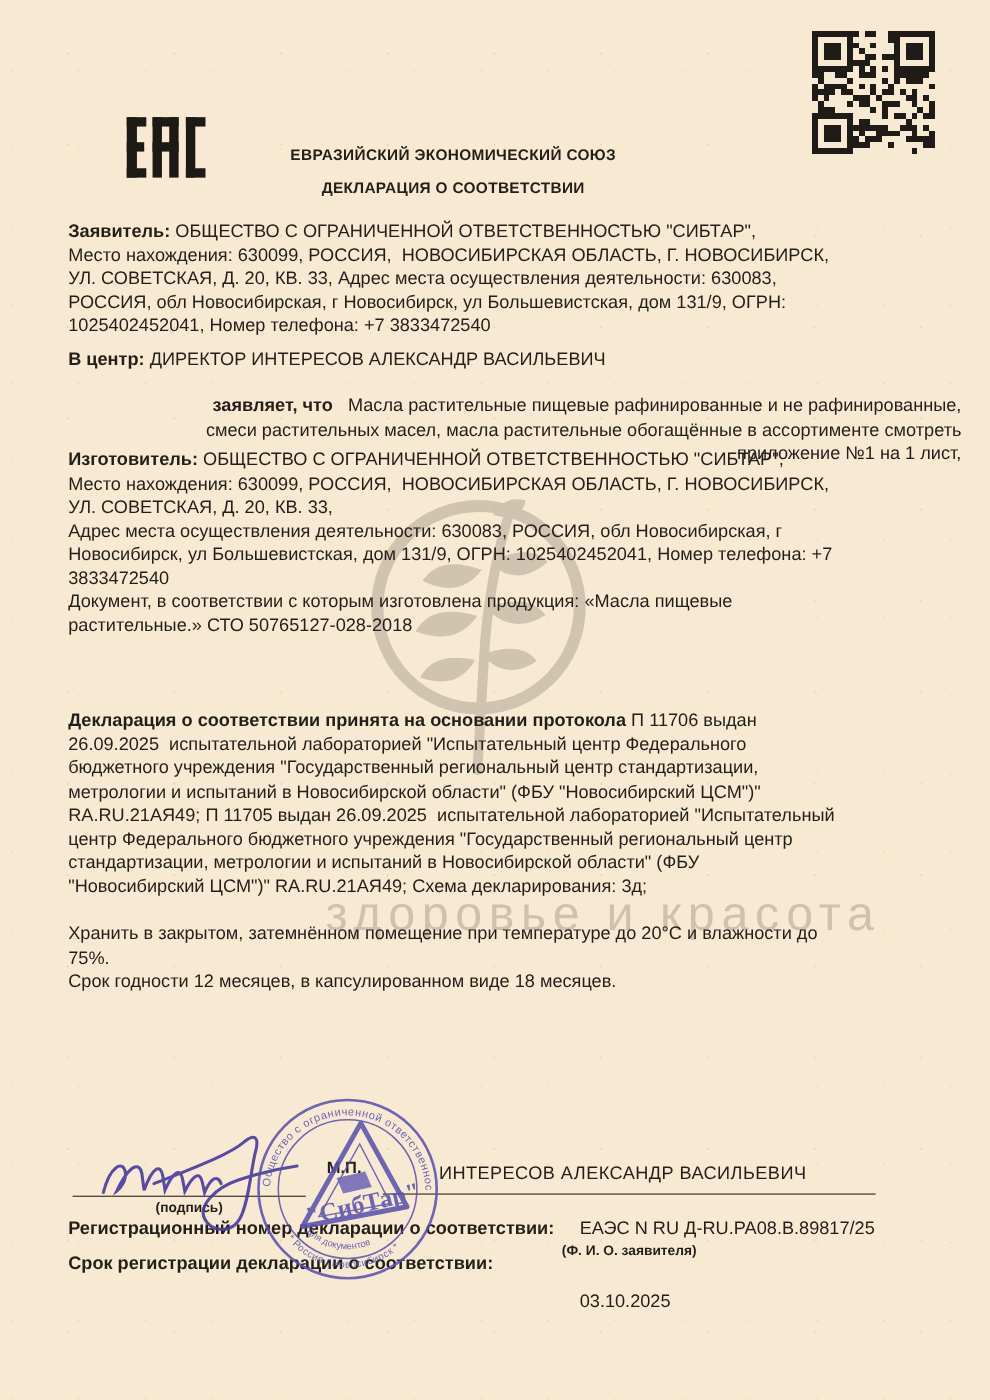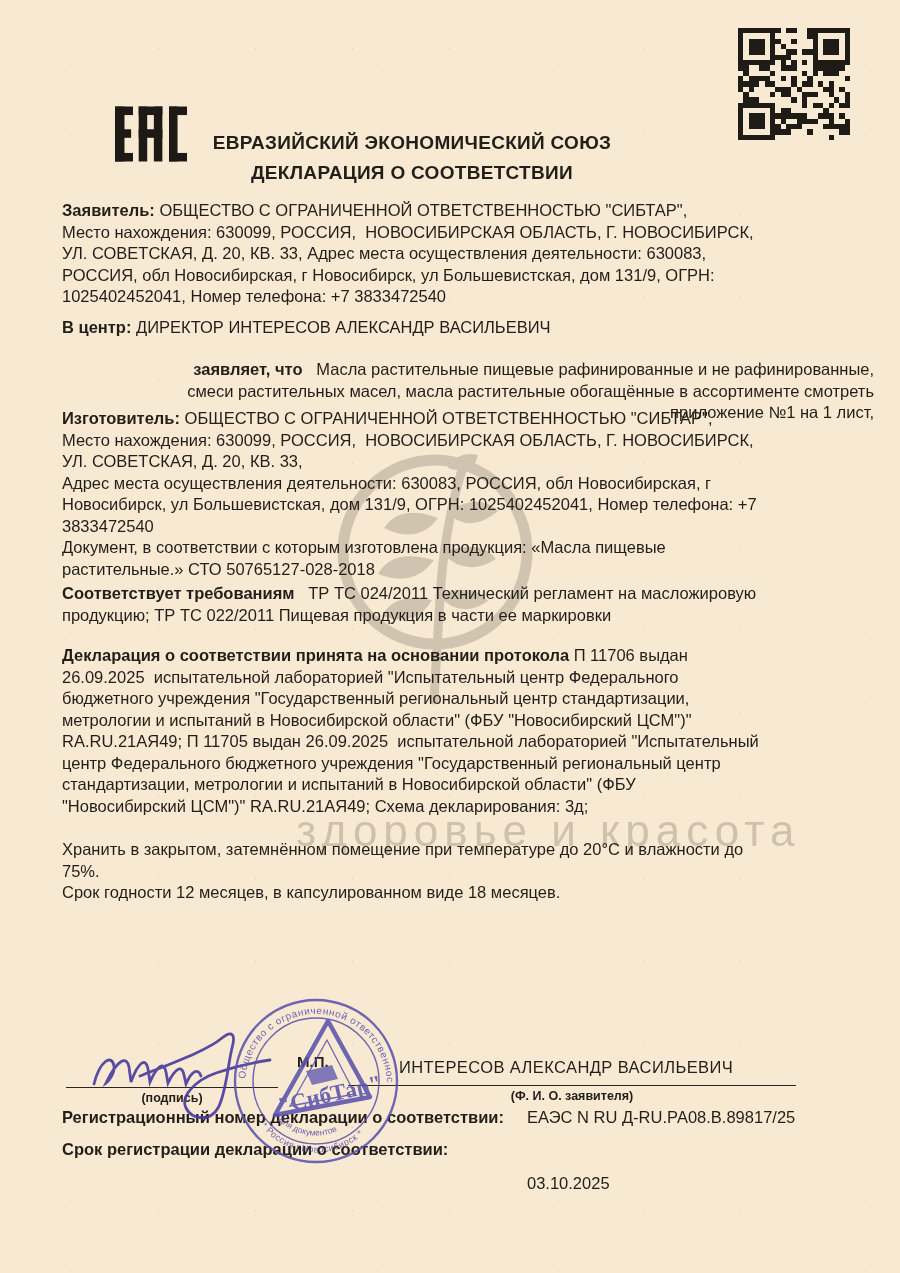--- a/index.html
+++ b/index.html
@@ -8,21 +8,21 @@
     background-color:#f8e9d2;
     background-image:
       radial-gradient(#dcc9aa 0.8px, transparent 0.9px),
       radial-gradient(#e8d6b8 0.7px, transparent 0.8px);
     background-size:97px 83px,61px 71px;
     background-position:13px 7px,41px 29px;
     font-family:"Liberation Sans", sans-serif;
     color:#221e19;
   }
   .abs{position:absolute;}
-  .title{left:62px;width:700px;text-align:center;font-weight:bold;font-size:19px;letter-spacing:.3px;white-space:pre;}
+  .title{left:62px;width:700px;text-align:center;font-weight:bold;font-size:14px;letter-spacing:.3px;white-space:pre;}
   .para{left:62px;width:812px;font-size:16.5px;line-height:21.5px;white-space:pre-wrap;z-index:3;}
   .b{font-weight:bold;}
   .caption{font-size:12.5px;font-weight:bold;text-align:center;}
   .sigline{border-top:1.6px solid #2a2620;height:0;z-index:2;}
   .wm{z-index:1;pointer-events:none;}
   .wm-big{left:148px;top:640px;font-size:138px;font-weight:700;line-height:1;color:#8e8577;opacity:.42;letter-spacing:1px;white-space:pre;}
   .wm-small{left:296px;top:809px;font-size:44px;font-weight:400;line-height:1;color:#968c7c;opacity:.42;letter-spacing:6px;white-space:pre;}
   svg{display:block;}
   .regrow-label{font-weight:bold;font-size:16.5px;white-space:pre;}
   .regrow-value{font-size:16.5px;white-space:pre;}
@@ -216,22 +216,20 @@
 
   <div class="abs para" style="top:408px;"><span class="b">Изготовитель:</span><span> ОБЩЕСТВО С ОГРАНИЧЕННОЙ ОТВЕТСТВЕННОСТЬЮ "СИБТАР",</span>
 <span>Место нахождения: 630099, РОССИЯ,  НОВОСИБИРСКАЯ ОБЛАСТЬ, Г. НОВОСИБИРСК,
 УЛ. СОВЕТСКАЯ, Д. 20, КВ. 33,
 Адрес места осуществления деятельности: 630083, РОССИЯ, обл Новосибирская, г
 Новосибирск, ул Большевистская, дом 131/9, ОГРН: 1025402452041, Номер телефона: +7
 3833472540
 Документ, в соответствии с которым изготовлена продукция: «Масла пищевые
 растительные.» СТО 50765127-028-2018</span></div>
 
-  <div class="abs para" style="top:583px;"><span class="b">Соответствует требованиям</span><span>   ТР ТС 024/2011 Технический регламент на масложировую</span>
-<span>продукцию; ТР ТС 022/2011 Пищевая продукция в части ее маркировки</span></div>
 
   <div class="abs para" style="top:645px;"><span class="b">Декларация о соответствии принята на основании протокола</span><span> П 11706 выдан</span>
 <span>26.09.2025  испытательной лабораторией "Испытательный центр Федерального
 бюджетного учреждения "Государственный региональный центр стандартизации,
 метрологии и испытаний в Новосибирской области" (ФБУ "Новосибирский ЦСМ")"
 RA.RU.21АЯ49; П 11705 выдан 26.09.2025  испытательной лабораторией "Испытательный
 центр Федерального бюджетного учреждения "Государственный региональный центр
 стандартизации, метрологии и испытаний в Новосибирской области" (ФБУ
 "Новосибирский ЦСМ")" RA.RU.21АЯ49; Схема декларирования: 3д;</span></div>
 
@@ -240,21 +238,21 @@
 Срок годности 12 месяцев, в капсулированном виде 18 месяцев.</div>
 
 
   <div class="abs sigline" style="left:66px;top:1087px;width:212px;"></div>
   <div class="abs caption" style="left:66px;top:1091px;width:212px;">(подпись)</div>
 
   <div class="abs b" style="left:297px;top:1053px;font-size:15px;z-index:3;">М.П.</div>
 
   <div class="abs" style="left:363px;top:1058px;font-size:16.5px;letter-spacing:.4px;z-index:3;white-space:pre;margin-left:36px;">ИНТЕРЕСОВ АЛЕКСАНДР ВАСИЛЬЕВИЧ</div>
   <div class="abs sigline" style="left:348px;top:1085px;width:448px;"></div>
-  <div class="abs caption" style="left:348px;top:1089px;width:448px;">(Ф. И. О. заявителя)</div>
+  <div class="abs caption" style="left:348px;top:1130px;width:448px;">(Ф. И. О. заявителя)</div>
 
   <svg class="abs" style="left:80px;top:1010px;z-index:4;opacity:.9;" width="220" height="120" viewBox="0 0 220 120" fill="none" stroke="#463a9e" stroke-width="2.8" stroke-linecap="round">
     <path d="M14,74 C20,50 32,44 34,56 C35,63 29,71 26,73 C38,48 47,46 49,57 L51,72 C59,50 66,48 68,59 L70,72 C78,54 84,52 86,62 L88,73 C96,57 102,55 104,65 L106,74 C112,60 118,58 121,66"></path>
     <path d="M60,66 C95,52 128,40 142,28 C152,20 156,24 152,38 C148,54 146,84 138,98 C130,112 112,110 106,98 C100,86 116,70 136,63 C156,56 176,52 190,50"></path>
   </svg>
 
   <svg class="abs" style="left:228px;top:993px;z-index:5;opacity:.88;" width="176" height="176" viewBox="0 0 176 176">
     <defs>
       <path id="arcTop" d="M 17 92 A 71 71 0 1 1 159 92"></path>
       <path id="arcBottom" d="M 20 106 A 70 70 0 0 0 156 106"></path>

